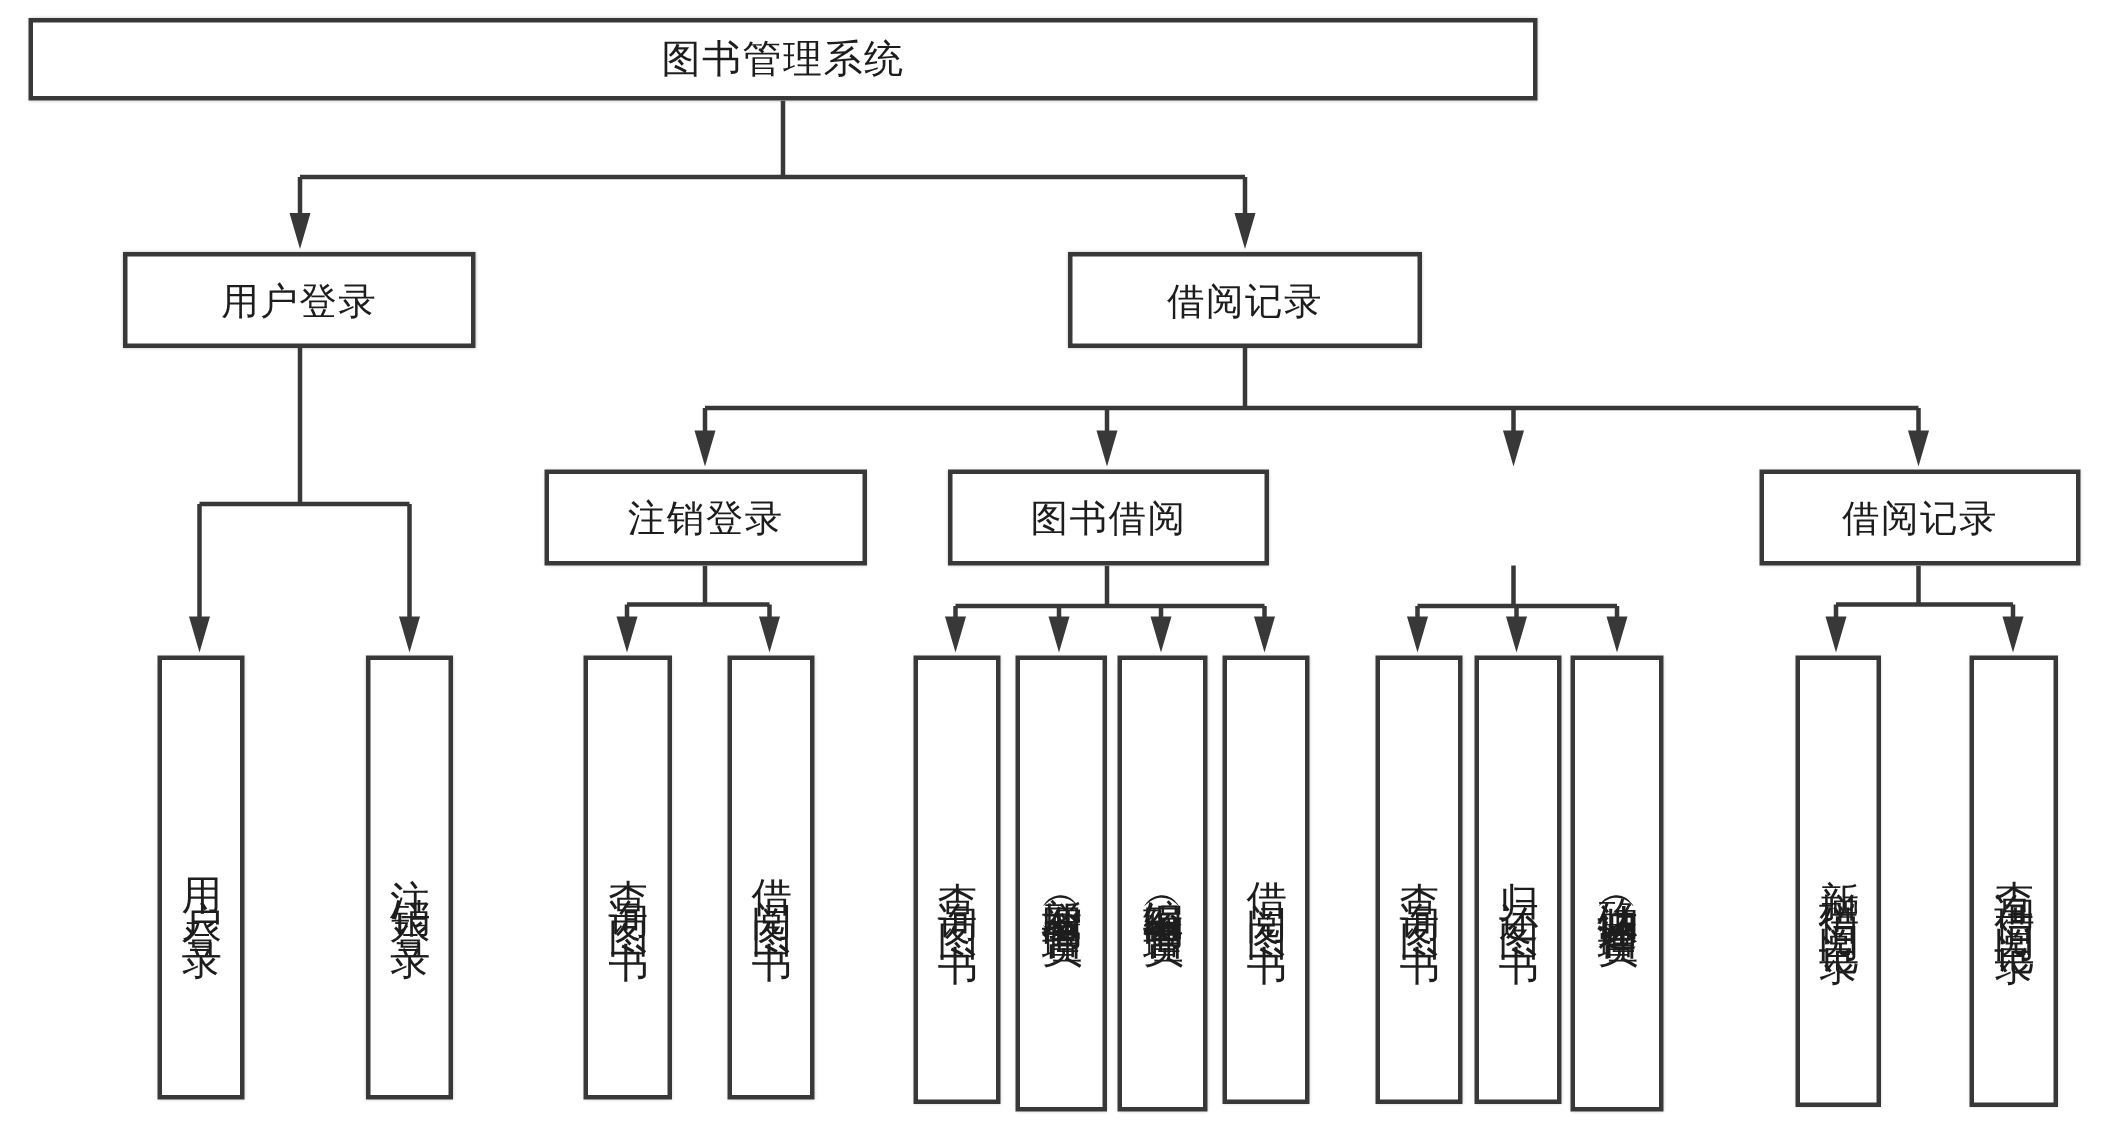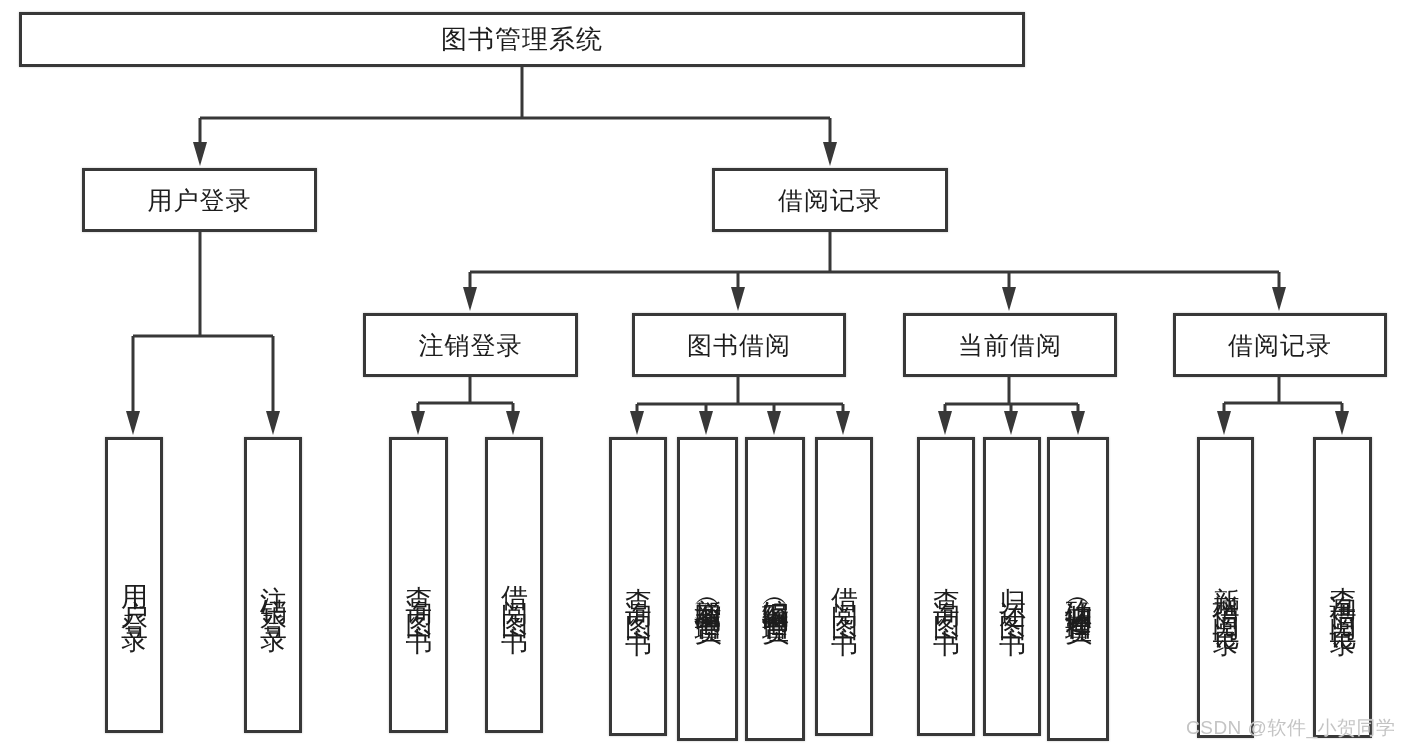--- a/index.html
+++ b/index.html
@@ -94,23 +94,20 @@
   <div class="node branch" style="left:712px;top:168px;width:236px;height:64px;">
     <span>借阅记录</span>
   </div>
 
   <div class="node branch" style="left:363px;top:313px;width:215px;height:64px;">
     <span>注销登录</span>
   </div>
   <div class="node branch" style="left:632px;top:313px;width:214px;height:64px;align-items:center;">
     <span>图书借阅</span>
   </div>
-  <div class="node branch" style="left:903px;top:313px;width:214px;height:64px;">
-    <span>当前借阅</span>
-  </div>
   <div class="node branch" style="left:1173px;top:313px;width:214px;height:64px;">
     <span>借阅记录</span>
   </div>
 
   <div class="node leaf" style="left:105px;top:437px;width:58px;height:296px;">
     <span class="vtext ls-lg">用户登录</span>
   </div>
   <div class="node leaf" style="left:244px;top:437px;width:58px;height:296px;">
     <span class="vtext ls-lg">注销登录</span>
   </div>
@@ -145,14 +142,13 @@
     <span class="vtext ls-sm">确认归还（管理员）</span>
   </div>
 
   <div class="node leaf" style="left:1197px;top:437px;width:57px;height:301px;">
     <span class="vtext ls-md">新增借阅记录</span>
   </div>
   <div class="node leaf" style="left:1313px;top:437px;width:59px;height:301px;">
     <span class="vtext ls-md">查询借阅记录</span>
   </div>
 
-  <div class="watermark">CSDN @软件_小贺同学</div>
 </div>
 
 </body></html>

